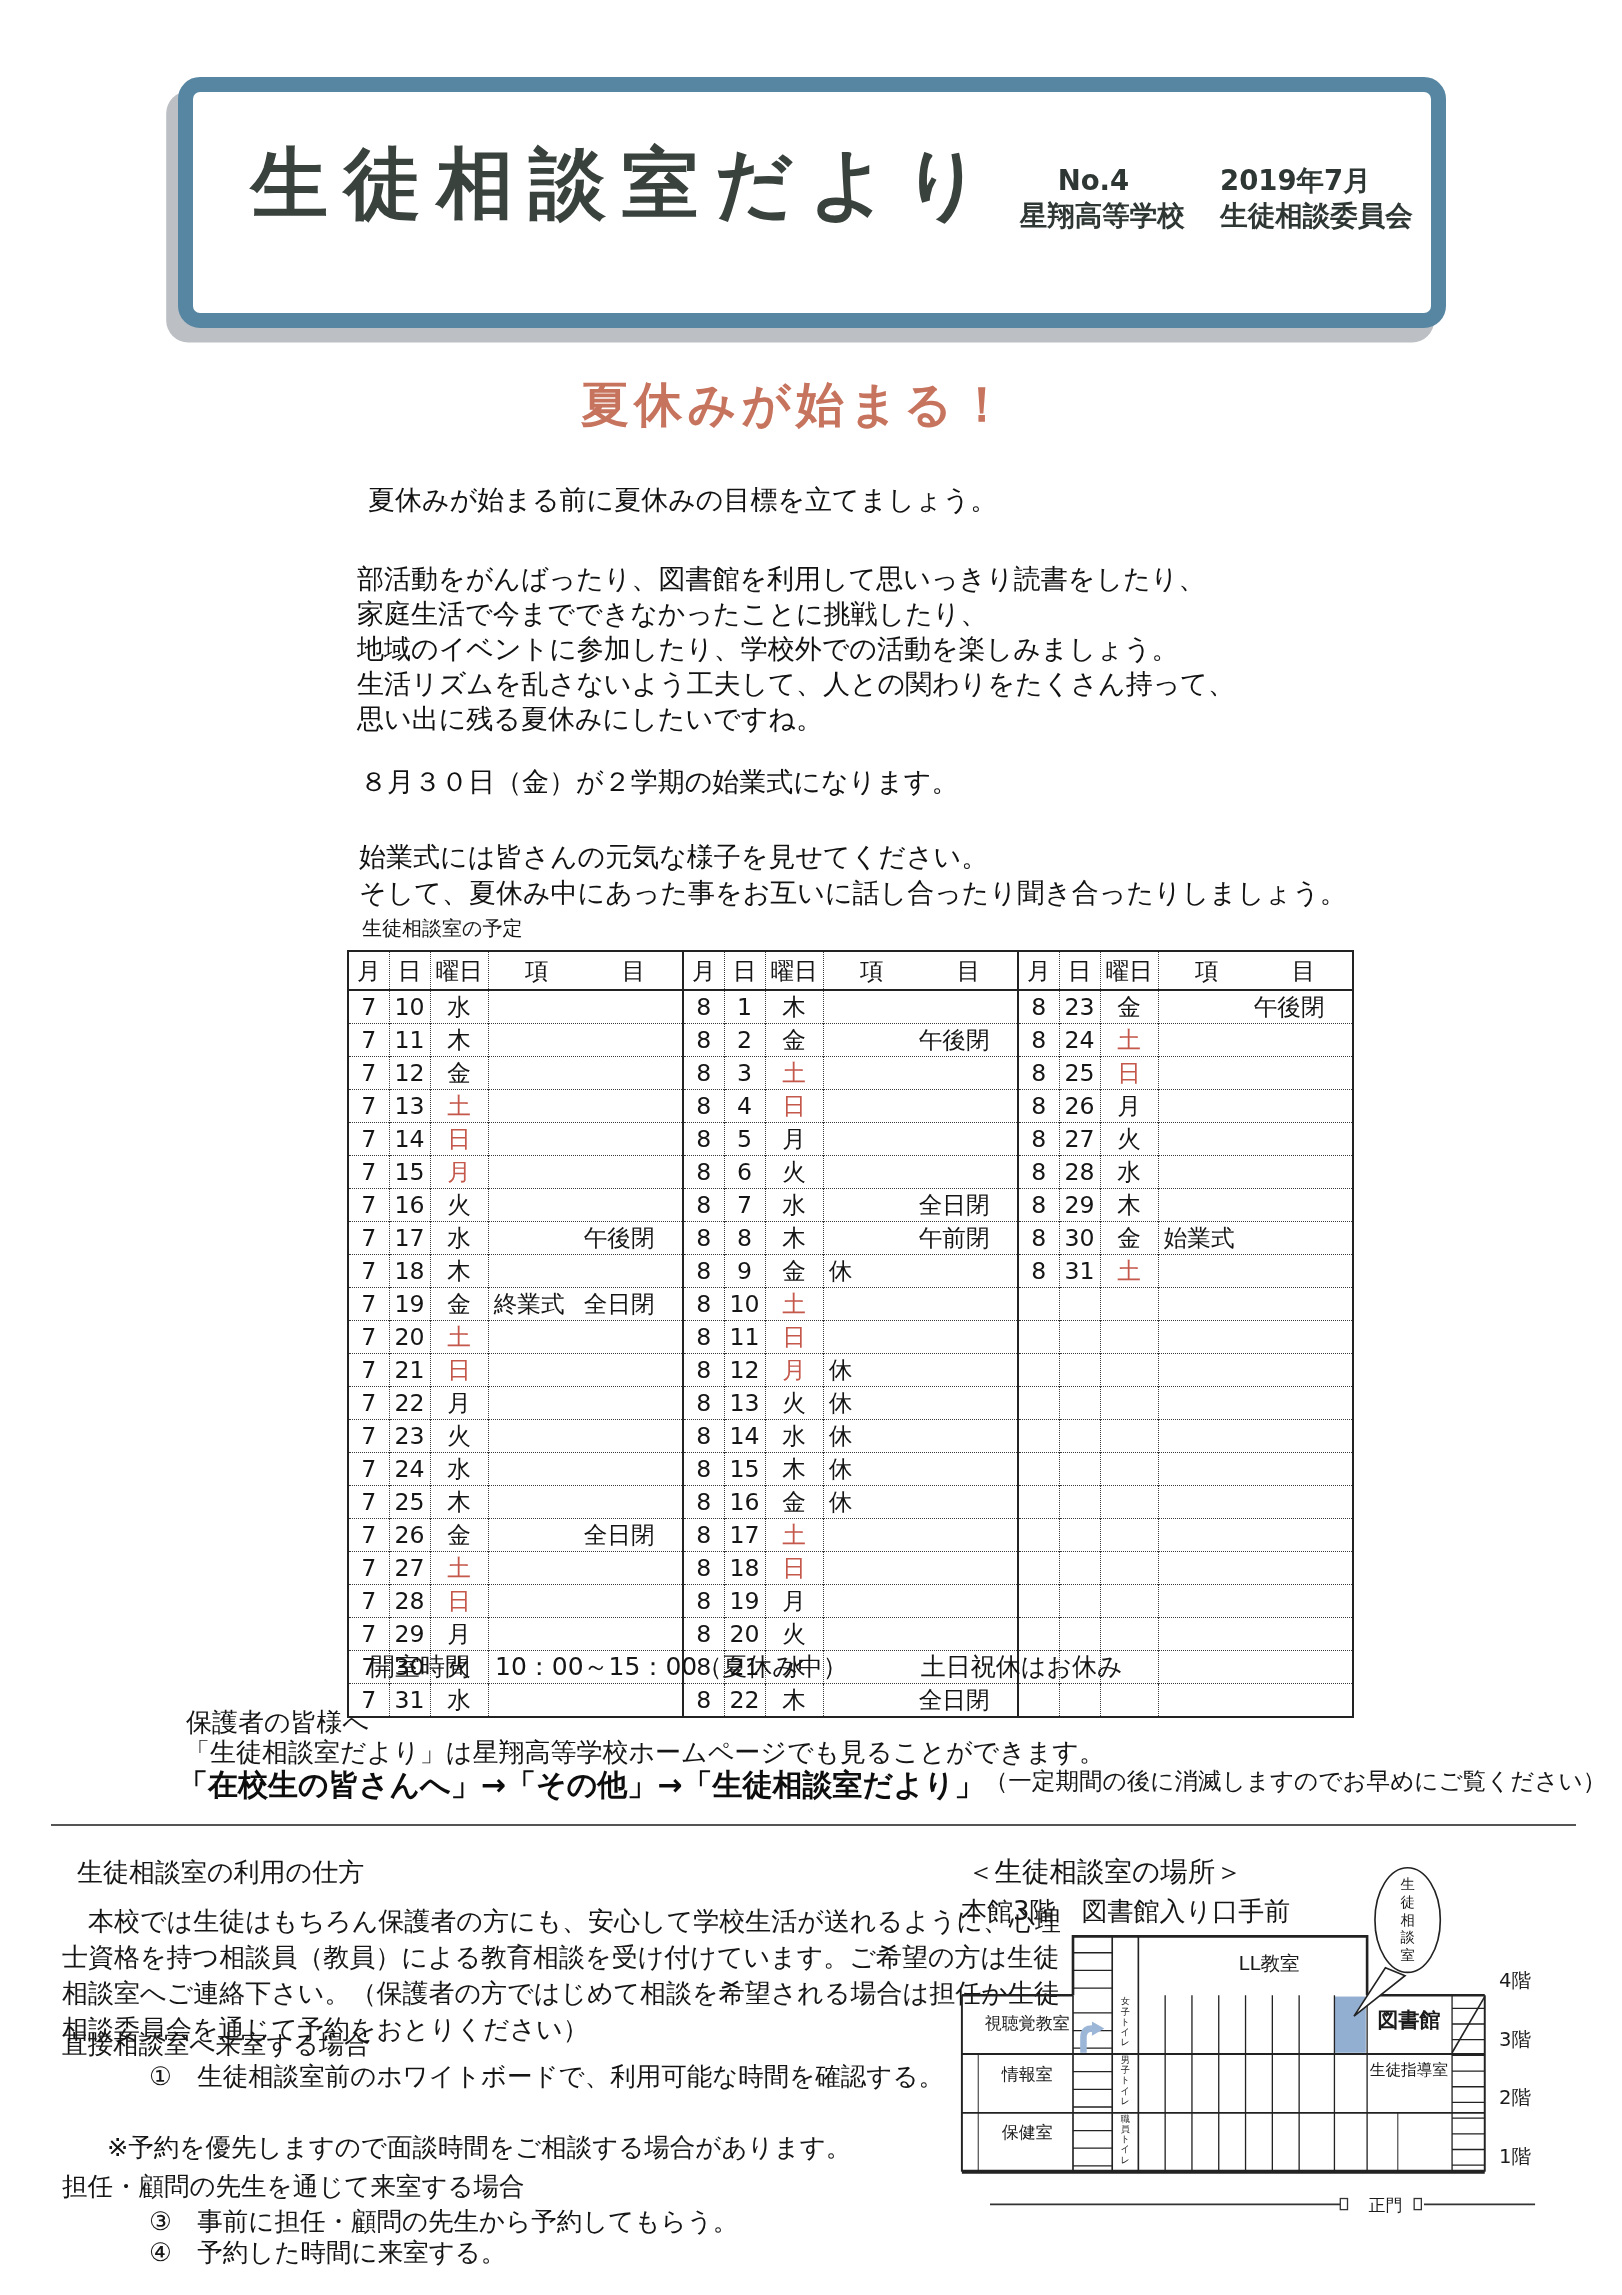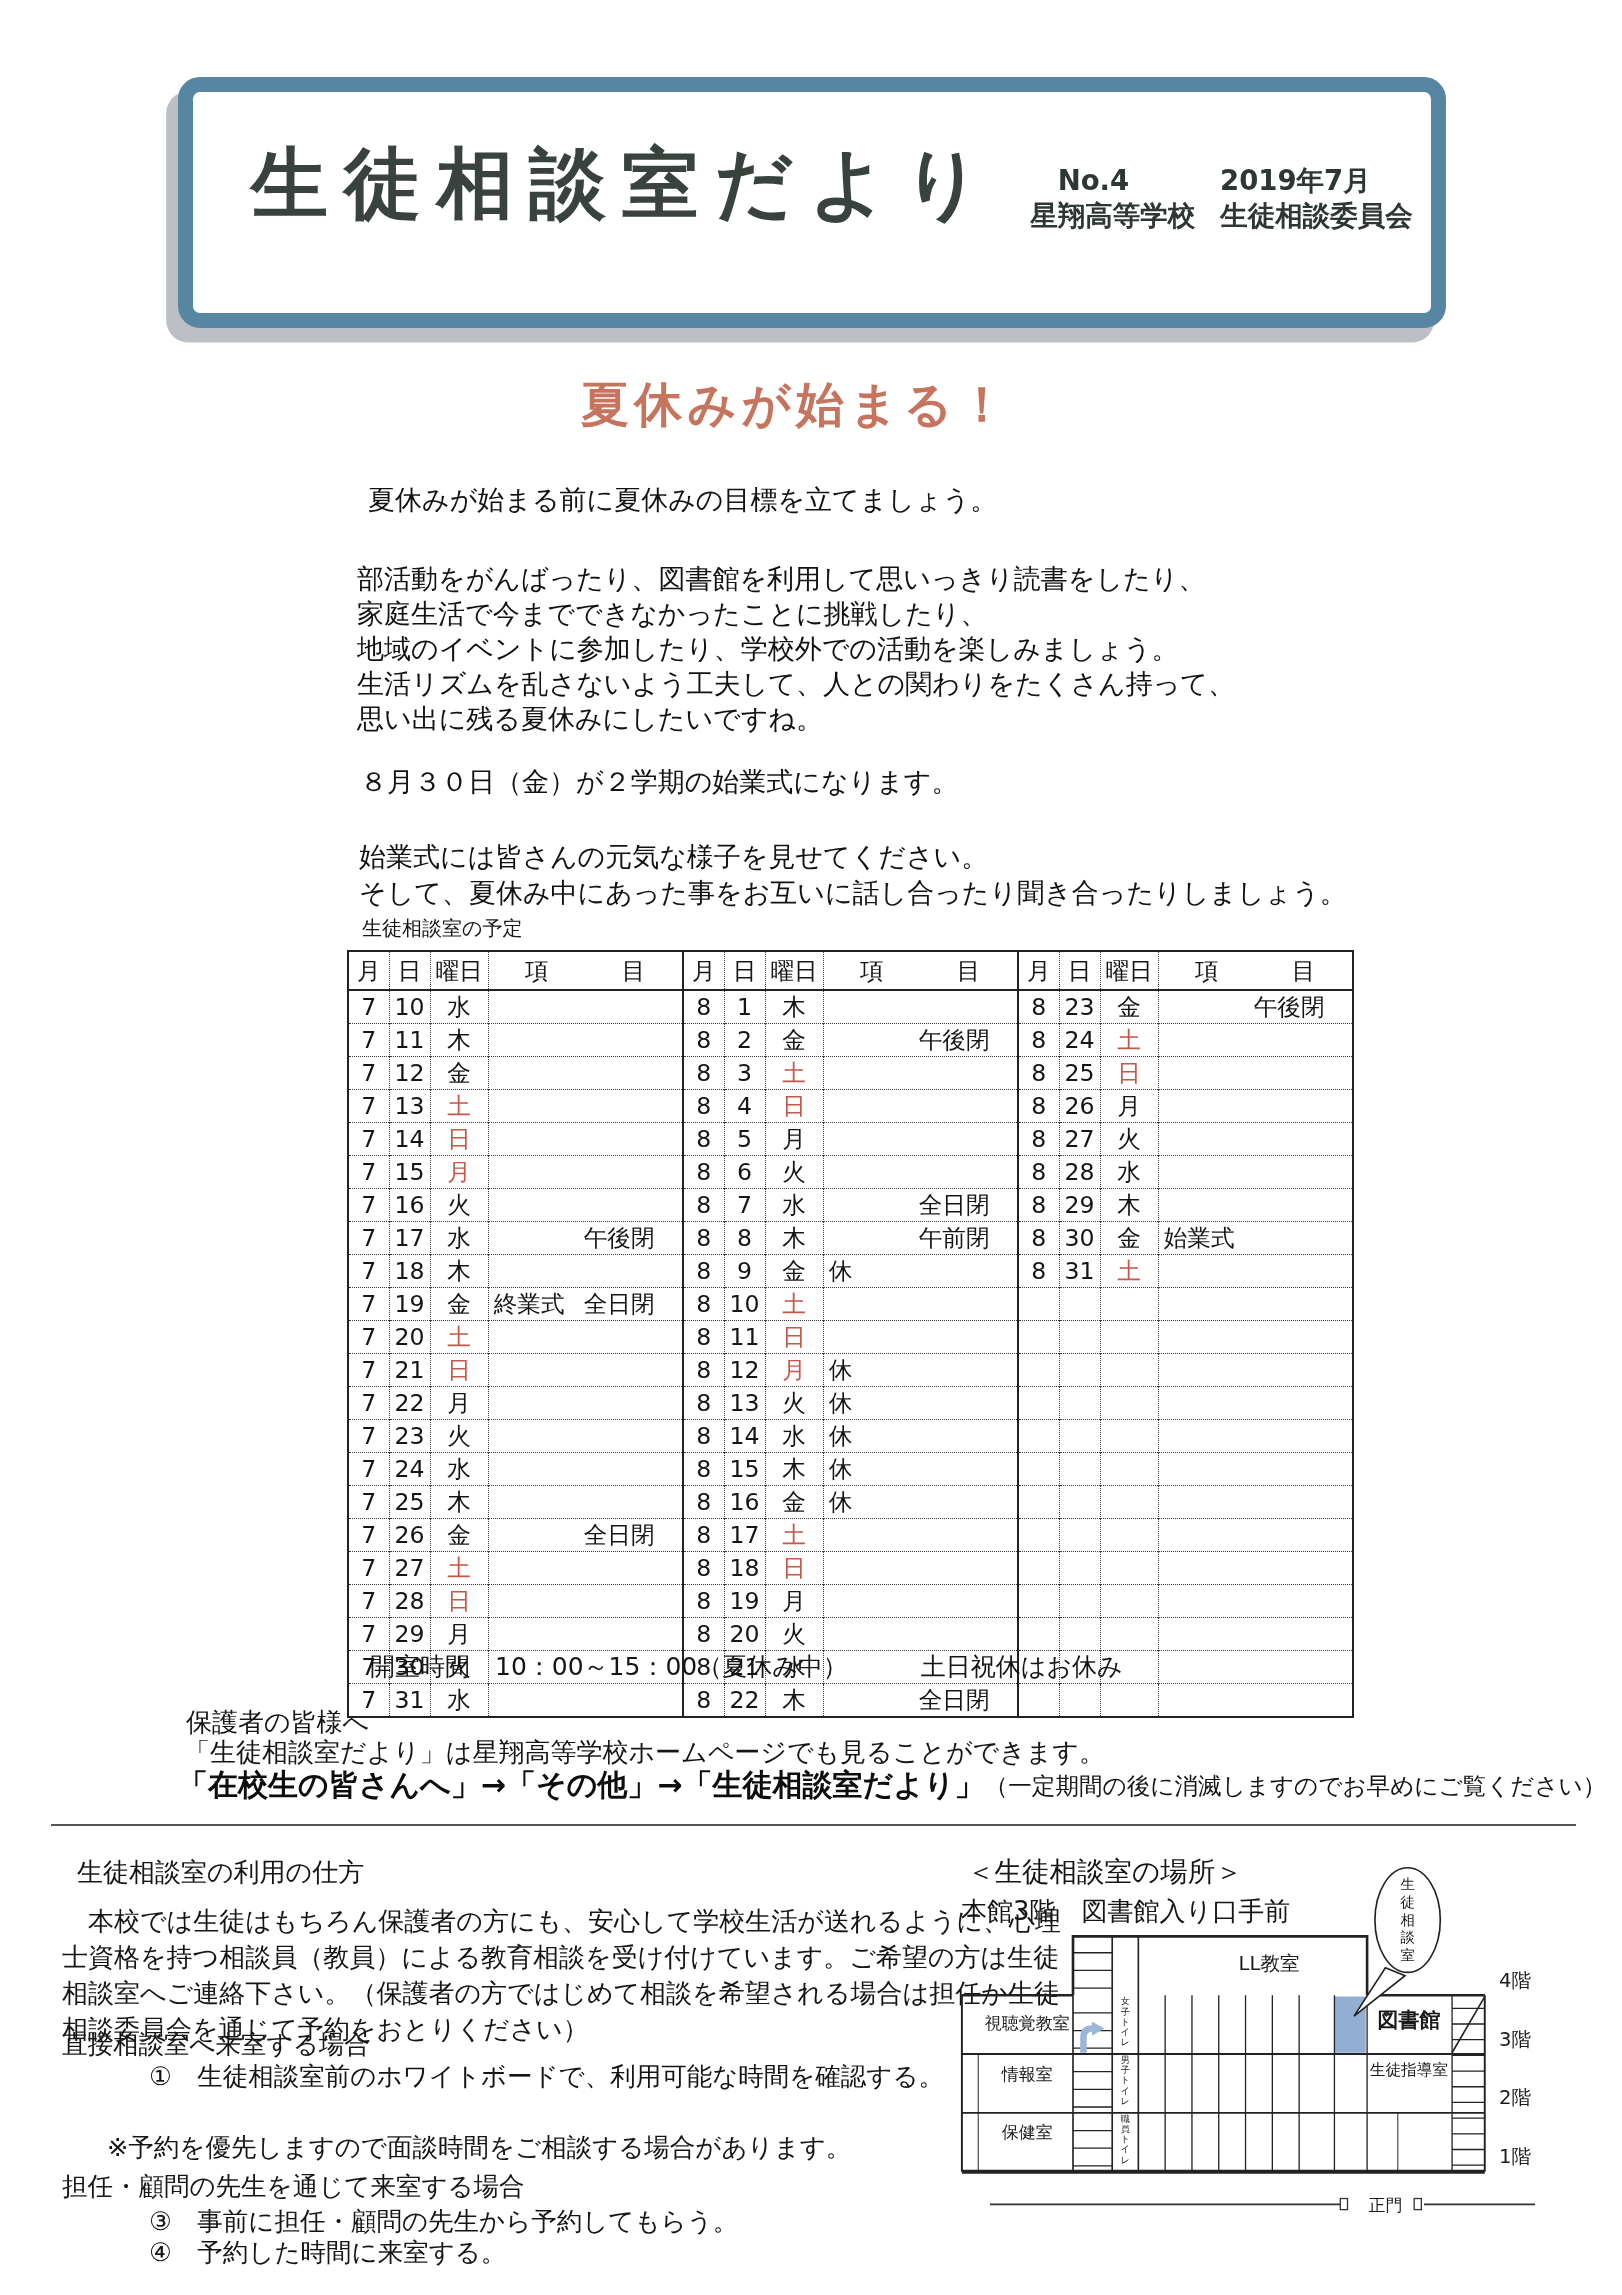--- a/index.html
+++ b/index.html
@@ -8,21 +8,21 @@
   .abs{position:absolute;}
 
   
   .banner{left:178px;top:77px;width:1238px;height:221px;border:15.7px solid #5786a3;
           border-radius:22px;background:#fff;box-shadow:-11.8px 14.4px 0 #bcc0c4;}
   .banner-title{position:absolute;left:58px;top:41px;font-size:77px;font-weight:bold;
                 letter-spacing:15.7px;color:#39423d;white-space:nowrap;}
   .banner-info{position:absolute;right:18.3px;top:71px;width:393px;font-size:27.5px;font-weight:bold;
                color:#2e3734;line-height:35px;}
   .banner-info .row1{display:flex;justify-content:space-between;padding:0 42px 0 38px;}
-  .banner-info .row2{display:flex;justify-content:flex-end;gap:25px;white-space:nowrap;}
+  .banner-info .row2{display:flex;justify-content:space-between;gap:25px;white-space:nowrap;}
 
   
   .lead-title{left:581px;top:373px;font-size:48px;font-weight:bold;letter-spacing:5.2px;
               color:#c7745f;white-space:nowrap;}
   .txt{font-size:27px;white-space:nowrap;color:#121212;}
   .lines{line-height:35px;}
 
   
   .sched-label{left:362px;top:915px;font-size:20px;}
   table.sched{position:absolute;left:347px;top:950px;border-collapse:collapse;table-layout:fixed;
@@ -37,21 +37,21 @@
   table.sched .c{text-align:center;}
   table.sched .wred{color:#c4584b;}
   table.sched .itemflex{display:flex;justify-content:space-between;align-items:center;
                         height:100%;padding:0 27.5px 0 5.2px;}
   table.sched .hdrflex{display:flex;justify-content:space-around;align-items:center;height:100%;}
   .hours{left:370px;top:1650px;font-size:25px;display:flex;gap:73px;white-space:nowrap;}
 
   
   .pn-head{left:186px;top:1705px;font-size:26px;}
   .pn-line{left:184px;top:1735px;font-size:26px;}
-  .pn-bold{left:178px;top:1765px;display:flex;align-items:center;white-space:nowrap;}
+  .pn-bold{left:178px;top:1765px;display:flex;align-items:flex-start;white-space:nowrap;}
   .pn-bold .b{font-size:30px;font-weight:bold;color:#0d0d0d;}
   .pn-bold .p{font-size:23.6px;}
 
   .rule{left:51px;top:1824px;width:1525px;height:2px;background:#555;}
 
   
   .use-head{left:77px;top:1855px;font-size:26px;font-weight:500;}
   .use-para{left:62px;top:1903px;font-size:26px;line-height:36px;white-space:nowrap;}
   .sub{font-size:25.5px;white-space:nowrap;}
   .li{font-size:25.5px;white-space:nowrap;}

